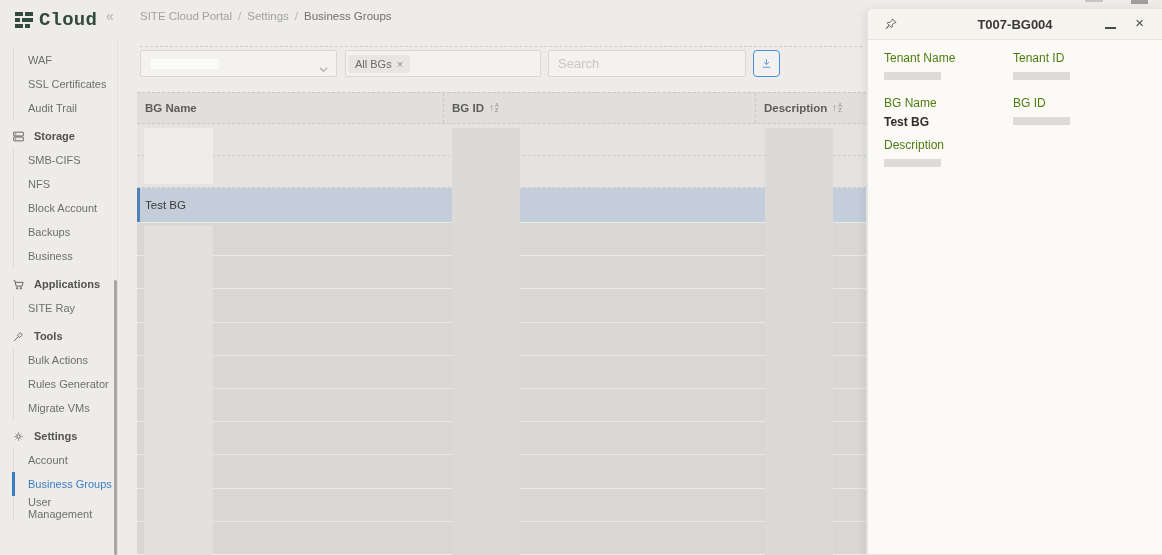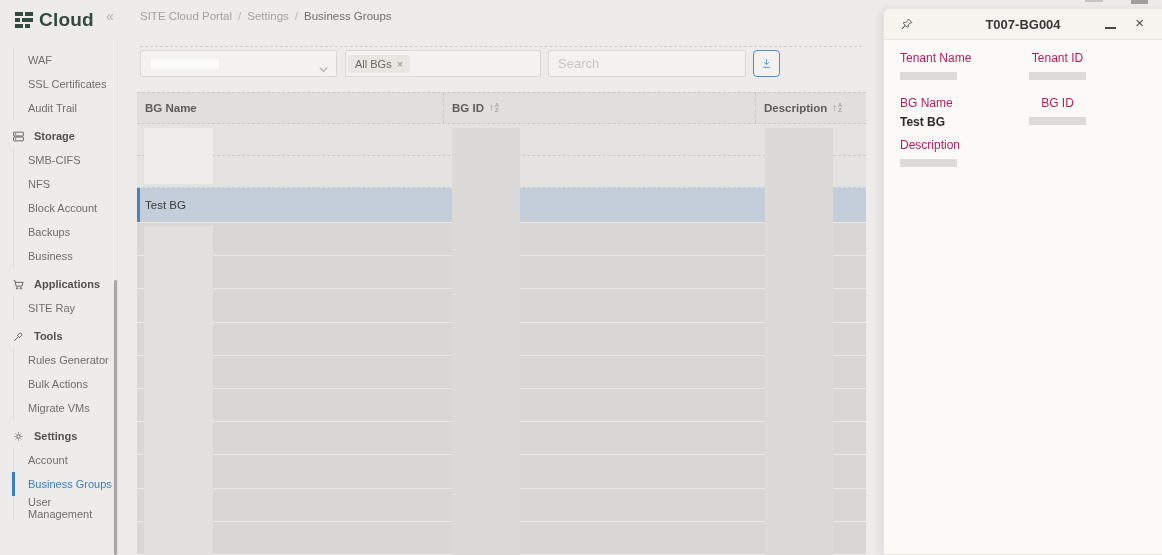--- a/index.html
+++ b/index.html
@@ -2,21 +2,21 @@
 <html><head>
 <meta charset="utf-8">
 <style>
   html,body{margin:0;padding:0;background:#d8d8d6;}
   .screen{position:relative;width:1162px;height:555px;overflow:hidden;
     font-family:"Liberation Sans",sans-serif;background:#edecea;color:#5d5c59;}
 
   
   .topbar{position:absolute;left:0;top:0;width:100%;height:40px;}
   .logo{position:absolute;left:14px;top:9px;display:flex;align-items:center;gap:5px;}
-  .logo-text{font-size:19px;font-weight:bold;color:#334a40;letter-spacing:.2px;}
+  .logo-text{font-size:19px;font-weight:bold;color:#334a40;letter-spacing:.2px;font-family:Liberation Mono, monospace;}
   .collapse{position:absolute;left:106px;top:8px;font-size:14px;color:#b1b0ac;cursor:pointer;}
   .breadcrumb{position:absolute;left:140px;top:10px;font-size:11.5px;color:#a3a29e;display:flex;gap:6px;}
   .breadcrumb .last{color:#71706c;}
   .crumb-sep{color:#b5b4b0;}
 
   
   .sidebar{position:absolute;left:0;top:44px;width:117px;padding-top:4px;}
   .side-item{position:relative;height:24px;display:flex;align-items:center;
     padding-left:28px;font-size:11px;color:#6e6e6a;cursor:pointer;}
   .side-item::before{content:"";position:absolute;left:13px;top:0;bottom:0;width:1px;background:#dcdbd9;}
@@ -69,31 +69,31 @@
   .row-dark{height:33.2px;background:#d8d7d5;border-top:1px solid rgba(255,255,255,.45);}
   .bar{position:absolute;pointer-events:none;}
   .bar-name-top{left:7px;top:4px;width:69px;height:56px;background:#eeedeb;}
   .bar-name-bot{left:7px;top:102px;width:69px;bottom:0;background:#e1e0de;}
   .bar-id{left:315px;top:4px;width:68px;bottom:0;background:#dbdad8;}
   .bar-desc{left:628px;top:4px;width:68px;bottom:0;background:#dbdad8;}
 
   
   .panel{position:absolute;left:867px;top:8px;right:0;bottom:0;background:#fbfaf7;
     border:1px solid #e6e5e0;border-right:none;border-radius:6px 0 0 0;
-    box-shadow:-3px 1px 8px rgba(0,0,0,.07);margin-left:16px;}
+    box-shadow:-3px 1px 8px rgba(0,0,0,.07);}
   .panel-head{position:relative;height:30px;background:#f5f4ef;border-bottom:1px solid #e7e6e1;
     border-radius:6px 0 0 0;display:flex;align-items:center;}
   .pin{position:absolute;left:16px;top:8px;cursor:pointer;}
   .pin svg{width:14px;height:14px;stroke:#55544f;fill:none;stroke-width:1.5;}
   .panel-title{width:100%;text-align:center;font-size:13px;font-weight:bold;color:#3a3937;}
   .win-min{position:absolute;right:46px;top:18px;width:11px;height:2px;background:#4a4a47;cursor:pointer;}
   .win-close{position:absolute;right:18px;top:5px;font-size:15px;color:#4a4a47;cursor:pointer;}
   .panel-body{position:relative;padding:11px 16px;}
   .pfield{position:absolute;}
-  .plabel{font-size:12px;color:#be185d;text-align:center;}
+  .plabel{font-size:12px;color:#4d7c0f;}
   .pblock{margin-top:7px;width:57px;height:8px;background:#dcdbd7;}
   .pvalue{margin-top:5px;font-size:12px;font-weight:bold;color:#2e2d2b;}
   .f-c1{left:16px;} .f-c2{left:145px;}
   .f-r1{top:11px;} .f-r2{top:56px;} .f-r3{top:98px;}
 
   
   .frag1{position:absolute;left:1085px;top:0;width:18px;height:2px;background:#c5c4c1;}
   .frag2{position:absolute;left:1131px;top:0;width:17px;height:4px;background:#a09f9c;}
 </style>
 </head>
@@ -160,22 +160,22 @@
     </div>
     <div class="side-item">SITE Ray</div>
 
     <div class="side-section">
       <svg viewBox="0 0 24 24">
         <path d="M4 20l8-8"></path>
         <path d="M12 12l-2-2 4-4a3 3 0 014 4l-4 4z"></path>
       </svg>
       <span>Tools</span>
     </div>
+    <div class="side-item">Bulk Actions</div>
     <div class="side-item">Rules Generator</div>
-    <div class="side-item">Bulk Actions</div>
     <div class="side-item">Migrate VMs</div>
 
     <div class="side-section">
       <svg viewBox="0 0 24 24">
         <circle cx="12" cy="12" r="3.2"></circle>
         <path d="M12 6.5V4.5M12 19.5v-2M6.5 12h-2M19.5 12h-2M8.2 8.2L6.8 6.8M17.2 17.2l-1.4-1.4M8.2 15.8l-1.4 1.4M17.2 6.8l-1.4 1.4"></path>
       </svg>
       <span>Settings</span>
     </div>
     <div class="side-item">Account</div>

